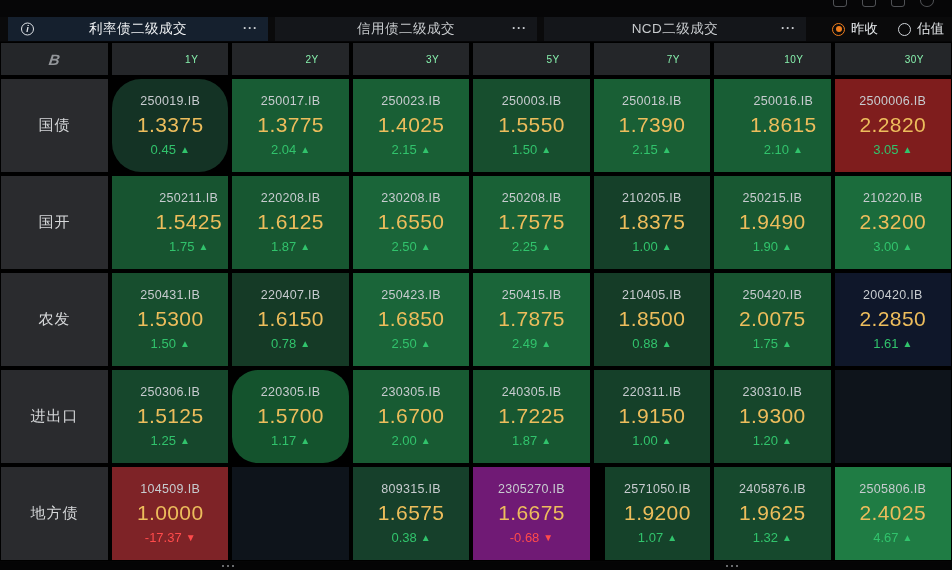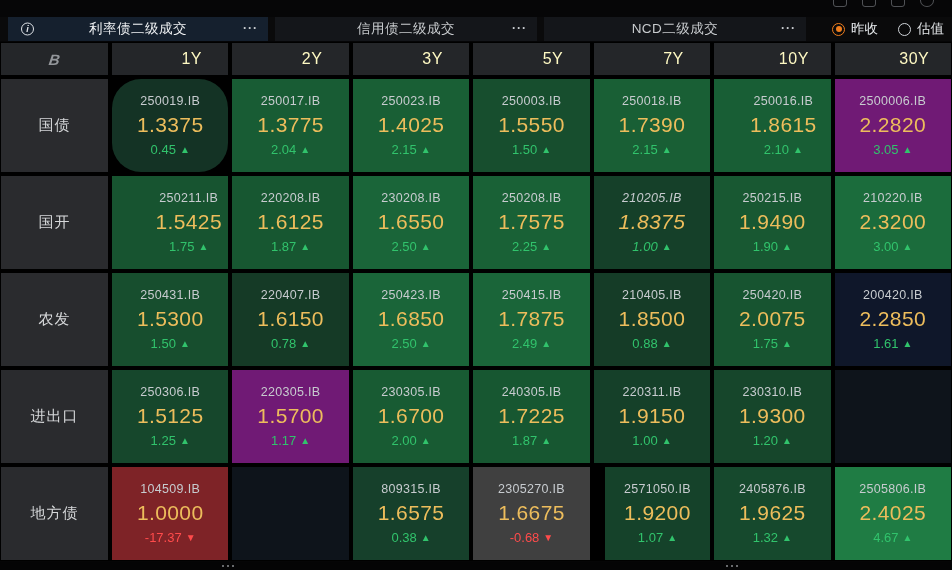--- a/index.html
+++ b/index.html
@@ -36,21 +36,21 @@
                position:relative; }
   .radio-dot.sel { border-color:#ef7d1d; }
   .radio-dot.sel::after { content:""; position:absolute; left:2.5px; top:2.5px;
                width:6px; height:6px; border-radius:50%; background:#ef7d1d; }
   .radio-label { font-size:13.5px; color:#e2e5e8; }
 
   
   .grid { margin-top:1px; display:grid; grid-template-columns:107px repeat(7,1fr);
           grid-template-rows:32px repeat(5,93px); gap:4px; background:#000; padding:1px; }
   .hcell, .corner { background:#242629; display:flex; align-items:center; justify-content:center; }
-  .hcell { color:#fef9c3; font-size:16px; letter-spacing:.5px;padding-left:43px; }
+  .hcell { color:#86efac; font-size:10px; letter-spacing:.5px;padding-left:43px; }
   .logo-glyph { color:#94979b; font-size:15px; font-weight:bold; font-style:italic;
                 transform:skewX(-8deg); }
   .rlabel { background:#2a2b2e; color:#d6d8da; font-size:15px; letter-spacing:1px;
             display:flex; align-items:center; justify-content:center; }
   .cell { display:flex; flex-direction:column; align-items:center; justify-content:center;
           gap:5px; cursor:pointer; }
   .cell.empty { background:#0e141b; cursor:default; }
   .code { font-size:12.5px; color:#c7cbcf; letter-spacing:.3px; }
   .val  { font-size:21px; color:#edbd5c; letter-spacing:.4px; font-weight:500; }
   .chg  { font-size:13px; display:flex; align-items:center; }
@@ -136,21 +136,21 @@
       <div class="cell" style="background: rgb(25, 95, 53);">
         <div class="code">250018.IB</div>
         <div class="val">1.7390</div>
         <div class="chg up">2.15<span class="arrow">▲</span></div>
       </div>
       <div class="cell" style="background: rgb(24, 94, 53); padding-left: 22px;">
         <div class="code">250016.IB</div>
         <div class="val">1.8615</div>
         <div class="chg up">2.10<span class="arrow">▲</span></div>
       </div>
-      <div class="cell" style="background: #701a75; align-items: center;">
+      <div class="cell" style="background: #7f1d1d; align-items: center;">
         <div class="code">2500006.IB</div>
         <div class="val">2.2820</div>
         <div class="chg up">3.05<span class="arrow">▲</span></div>
       </div>
       <div class="rlabel">国开</div>
       <div class="cell" style="background: rgb(23, 84, 48); padding-left: 37px;">
         <div class="code">250211.IB</div>
         <div class="val">1.5425</div>
         <div class="chg up">1.75<span class="arrow">▲</span></div>
       </div>
@@ -162,21 +162,21 @@
       <div class="cell" style="background: rgb(26, 101, 57);">
         <div class="code">230208.IB</div>
         <div class="val">1.6550</div>
         <div class="chg up">2.50<span class="arrow">▲</span></div>
       </div>
       <div class="cell" style="background: rgb(25, 97, 54);">
         <div class="code">250208.IB</div>
         <div class="val">1.7575</div>
         <div class="chg up">2.25<span class="arrow">▲</span></div>
       </div>
-      <div class="cell" style="background: rgb(21, 64, 41); font-style: italic;">
+      <div class="cell" style="background: rgb(21, 64, 41);">
         <div class="code">210205.IB</div>
         <div class="val">1.8375</div>
         <div class="chg up">1.00<span class="arrow">▲</span></div>
       </div>
       <div class="cell" style="background: rgb(24, 88, 50);">
         <div class="code">250215.IB</div>
         <div class="val">1.9490</div>
         <div class="chg up">1.90<span class="arrow">▲</span></div>
       </div>
       <div class="cell" style="background: rgb(27, 108, 60);">
@@ -219,21 +219,21 @@
         <div class="code">200420.IB</div>
         <div class="val">2.2850</div>
         <div class="chg up">1.61<span class="arrow">▲</span></div>
       </div>
       <div class="rlabel">进出口</div>
       <div class="cell" style="background: rgb(22, 71, 44);">
         <div class="code">250306.IB</div>
         <div class="val">1.5125</div>
         <div class="chg up">1.25<span class="arrow">▲</span></div>
       </div>
-      <div class="cell" style="background: #701a75;">
+      <div class="cell" style="background: #14532d; border-radius: 26px;">
         <div class="code">220305.IB</div>
         <div class="val">1.5700</div>
         <div class="chg up">1.17<span class="arrow">▲</span></div>
       </div>
       <div class="cell" style="background: rgb(24, 91, 51);">
         <div class="code">230305.IB</div>
         <div class="val">1.6700</div>
         <div class="chg up">2.00<span class="arrow">▲</span></div>
       </div>
       <div class="cell" style="background: rgb(23, 87, 49);">
@@ -257,21 +257,21 @@
         <div class="code">104509.IB</div>
         <div class="val">1.0000</div>
         <div class="chg down">-17.37<span class="arrow">▼</span></div>
       </div>
       <div class="cell empty"></div>
       <div class="cell" style="background: rgb(22, 64, 43);">
         <div class="code">809315.IB</div>
         <div class="val">1.6575</div>
         <div class="chg up">0.38<span class="arrow">▲</span></div>
       </div>
-      <div class="cell" style="background: #404040;">
+      <div class="cell" style="background: #701a75;">
         <div class="code">2305270.IB</div>
         <div class="val">1.6675</div>
         <div class="chg down">-0.68<span class="arrow">▼</span></div>
       </div>
       <div class="cell" style="background: rgb(21, 66, 42); margin-left: 11px;">
         <div class="code">2571050.IB</div>
         <div class="val">1.9200</div>
         <div class="chg up">1.07<span class="arrow">▲</span></div>
       </div>
       <div class="cell" style="background: rgb(22, 73, 45);">

